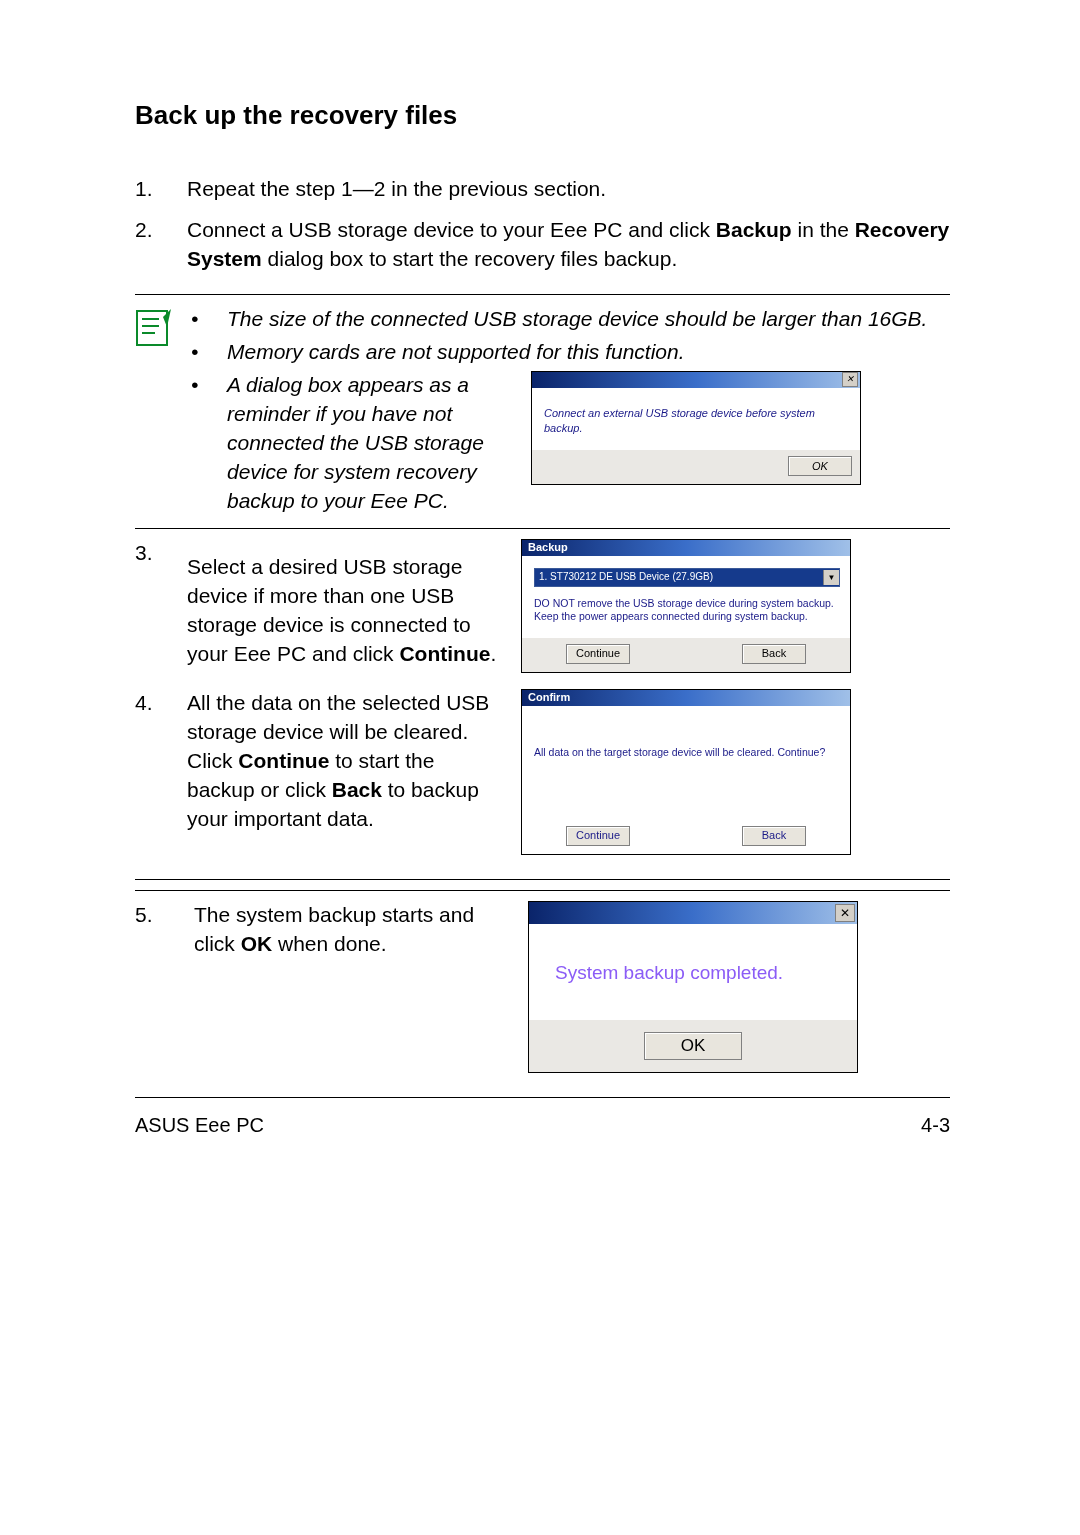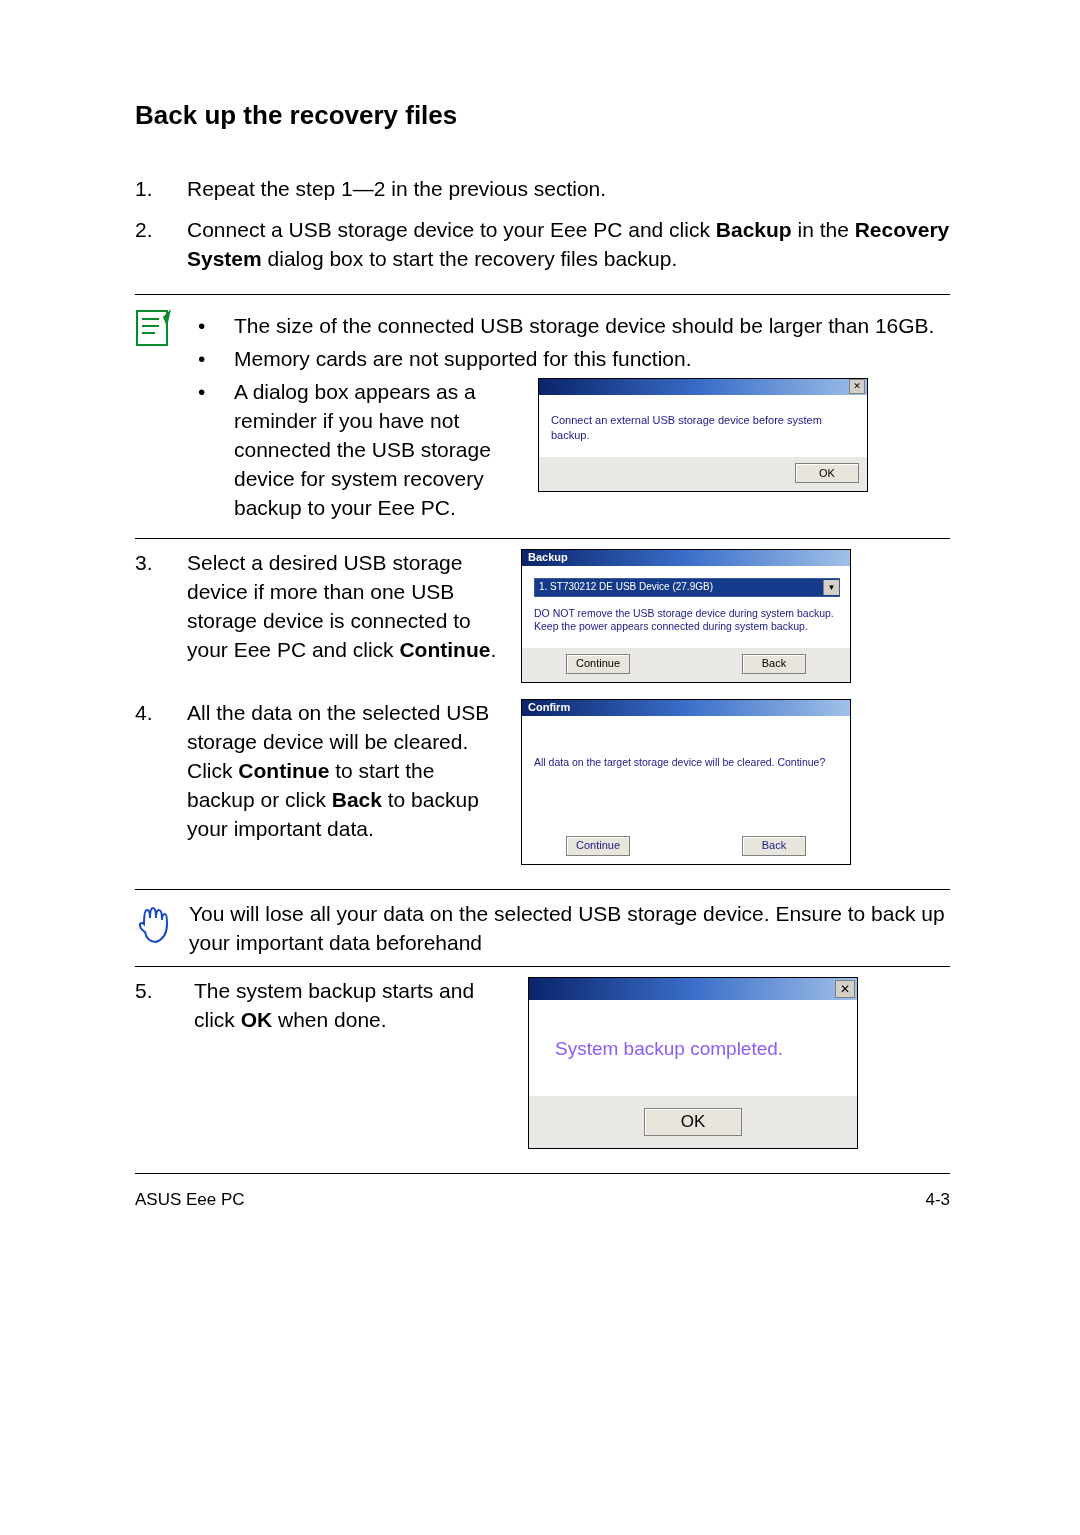--- a/index.html
+++ b/index.html
@@ -51,21 +51,22 @@
     flex: 0 0 54px;
     display: flex;
     justify-content: flex-start;
     padding-top: 4px;
   }
   .callout-body { flex: 1; }
 
   ul.bullets {
     list-style: none;
     padding: 0;
-    margin: 7px;
+    margin: 0;
+    font-style: italic;
   }
   ul.bullets > li {
     display: flex;
     margin-bottom: 4px;
   }
   ul.bullets > li::before {
     content: "•";
     width: 36px;
     flex: 0 0 36px;
     text-align: left;
@@ -150,21 +151,21 @@
     font-size: 18px;
     color: #000;
   }
   .dlg.big .titlebar { height: 22px; }
   .dlg.big .closebtn { width:18px; height:16px; font-size:12px;}
   .dlg.big .body { padding: 36px 20px 34px 26px; font-size: 19px; color:#8b5cf6;}
   .dlg.big .footer .wbtn { min-width: 96px; height: 26px; font-size: 17px; }
 
   .pagefoot {
     display:flex; justify-content:space-between;
-    font-size: 17px;
+    font-size: 20px;
     margin-top: 16px;
   }
   .spacer-hr { border:none; border-top:1px solid #000; margin: 18px 0 10px 0;}
 
   
   .arm-icon svg { overflow:visible;}
 </style>
 </head>
 <body>
 
@@ -226,21 +227,21 @@
       </ul>
     </div>
   </div>
 
   <hr class="hr">
 
   <ol class="steps">
     <li>
       <span class="num">3.</span>
       <div class="txt sidebyside">
-        <div class="left" style="flex:0 0 310px;">
+        <div class="left" style="flex:0 0 310px;margin-top:14px;">
           <span>Select a desired USB storage device if more than one USB storage device is connected to your Eee PC and click </span><span class="b">Continue</span><span>.</span>
         </div>
         <div class="right">
           <div class="dlg backup">
             <div class="titlebar">
                 <span class="ttl">Backup</span>
               </div>
             <div class="body">
               <div class="select">
                 <span class="sel-txt">1. ST730212 DE USB Device  (27.9GB)</span>
@@ -276,28 +277,20 @@
               <div class="wbtn" style="color:#1a1a88;">Back</div>
             </div>
           </div>
         </div>
       </div>
     </li>
   </ol>
 
   <hr class="hr">
 
-  <div class="callout-row">
-    <div class="callout-icon arm-icon">
-      <svg width="36" height="42" viewBox="0 0 36 42">
-        <path d="M9 20 Q9 6 12 6 Q15 6 15 14 Q15 4 18 4 Q21 4 21 14 Q21 6 24 6 Q27 6 27 16 Q27 10 30 10 Q32 10 32 20 Q32 34 21 38 Q12 38 10 28 Q4 24 5 20 Q7 18 9 20 Z" fill="none" stroke="#1548c9" stroke-width="2"></path>
-      </svg>
-    </div>
-    <div class="callout-body">You will lose all your data on the selected USB storage device. Ensure to back up your important data beforehand</div>
-  </div>
 
   <hr class="hr">
 
   <ol class="steps">
     <li>
       <span class="num">5.</span>
       <div class="txt sidebyside">
         <div class="left" style="flex:0 0 310px;margin-left:7px;">
           <span>The system backup starts and click </span><span class="b">OK</span><span> when done.</span>
         </div>

